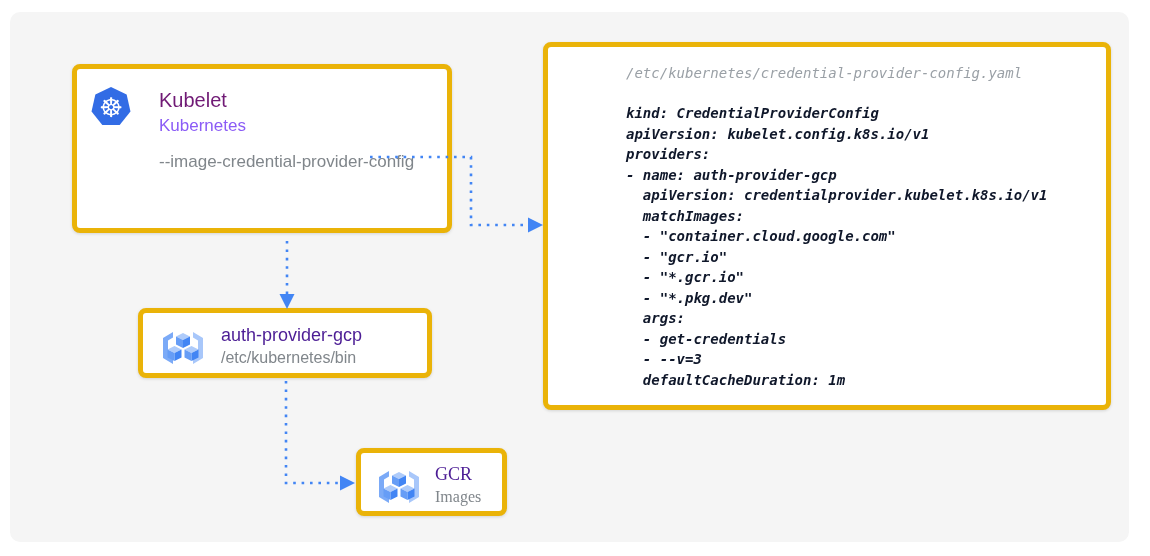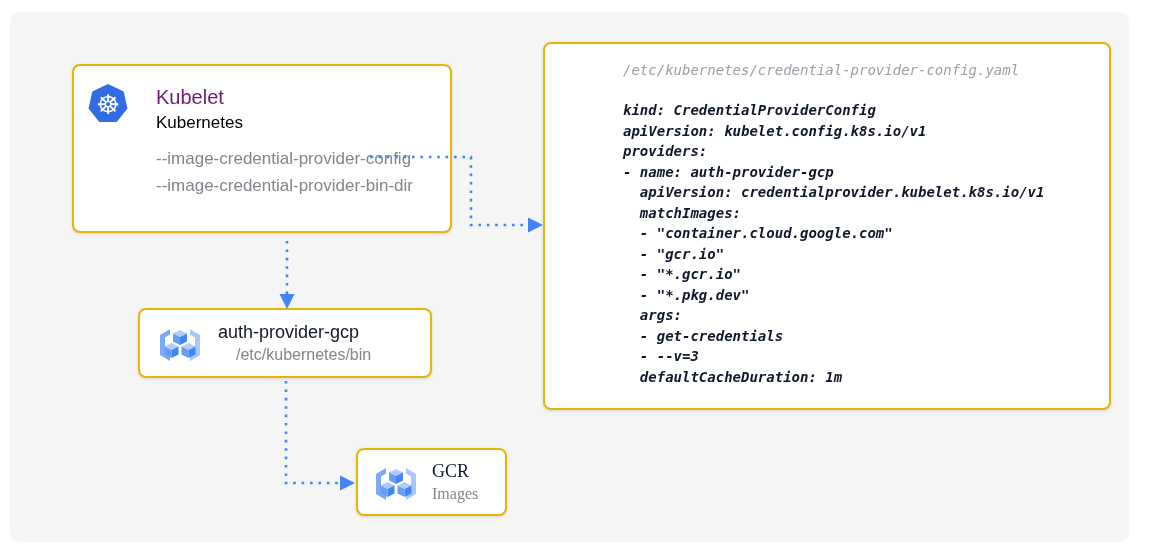--- a/index.html
+++ b/index.html
@@ -5,47 +5,47 @@
   html,body{margin:0;padding:0;background:#ffffff;}
   .canvas{
     position:relative;width:1150px;height:556px;background:#ffffff;overflow:hidden;
     font-family:"Liberation Sans", sans-serif;
   }
   .panel{
     position:absolute;left:10px;top:12px;width:1119px;height:530px;
     background:#F5F5F5;border-radius:10px;
   }
   .card{
-    position:absolute;background:#ffffff;border:2px solid #eab308;border-radius:8px;
+    position:absolute;background:#ffffff;border:5px solid #eab308;border-radius:8px;
     box-shadow:0 1px 3px rgba(60,64,67,0.18);box-sizing:border-box;
   }
   .kubelet-card{left:72px;top:64px;width:380px;height:169px;}
   .auth-card{left:138px;top:308px;width:294px;height:70px;}
   .gcr-card{left:356px;top:448px;width:151px;height:68px;font-family:Liberation Serif, serif;}
   .code-card{left:543px;top:42px;width:568px;height:368px;padding:16px 20px 14px 78px;}
 
   .k8s-icon{
     position:absolute;left:14px;top:18px;width:40px;height:40px;background:#326CE5;
     clip-path:polygon(50% 0%, 10.9% 18.8%, 1.3% 61.1%, 28.3% 95.1%, 71.7% 95.1%, 98.7% 61.1%, 89.1% 18.8%);
     display:flex;align-items:center;justify-content:center;
   }
   .k8s-icon span{color:#ffffff;font-size:27px;line-height:1;font-family:"DejaVu Sans",sans-serif;}
 
   .card-title{position:absolute;color:#701a75;font-size:20px;font-weight:500;white-space:nowrap;}
-  .card-sub{position:absolute;color:#000000;font-size:17px;white-space:nowrap;}
+  .card-sub{position:absolute;color:#8b5cf6;font-size:17px;white-space:nowrap;}
   .kubelet-card .card-title{left:82px;top:20px;}
   .kubelet-card .card-sub{left:82px;top:47px;}
   .flag{position:absolute;left:82px;color:#80868B;font-size:17px;white-space:nowrap;}
   .flag1{top:83px;}
   .flag2{top:110px;}
 
-  .small-title{position:absolute;color:#0f172a;font-size:18px;font-weight:500;white-space:nowrap;}
+  .small-title{position:absolute;color:#4c1d95;font-size:18px;font-weight:500;white-space:nowrap;}
   .small-sub{position:absolute;color:#80868B;font-size:16px;white-space:nowrap;}
   .auth-card .small-title{left:78px;top:12px;}
-  .auth-card .small-sub{left:78px;top:36px;margin-left:18px;}
+  .auth-card .small-sub{left:78px;top:36px;}
   .gcr-card .small-title{left:74px;top:11px;}
   .gcr-card .small-sub{left:74px;top:35px;}
   .gcr-icon{position:absolute;left:16px;top:15px;}
   .gcr-card .gcr-icon{left:14px;top:14px;}
 
   .code-path{
     font-family:"DejaVu Sans Mono", monospace;font-style:italic;
     font-size:14px;color:#9AA0A6;white-space:pre;margin:0 0 0 0;line-height:20px;
   }
   .code-body{
@@ -60,21 +60,20 @@
 <div class="canvas">
   <div class="panel"></div>
 
   <div class="card kubelet-card">
     <div class="k8s-icon">
       <span>☸</span>
     </div>
     <div class="card-title">Kubelet</div>
     <div class="card-sub">Kubernetes</div>
     <div class="flag flag1">--image-credential-provider-config</div>
-    <div class="flag flag2">--image-credential-provider-bin-dir</div>
   </div>
 
   <div class="card auth-card">
     <svg class="gcr-icon" width="48" height="40" viewBox="0 0 48 40">
       <path d="M14,4 L4,10 V30 L14,36 L14,30.5 L9,27.5 V12.5 L14,9.5 Z" fill="#7BAAF7"></path>
       <path d="M34,4 L44,10 V30 L34,36 L34,30.5 L39,27.5 V12.5 L34,9.5 Z" fill="#A8C7FA"></path>
       <g>
         <polygon points="24,5 31,8.5 24,12 17,8.5" fill="#AECBFA"></polygon>
         <polygon points="17,8.5 24,12 24,20 17,16.5" fill="#669DF6"></polygon>
         <polygon points="31,8.5 24,12 24,20 31,16.5" fill="#4285F4"></polygon>

